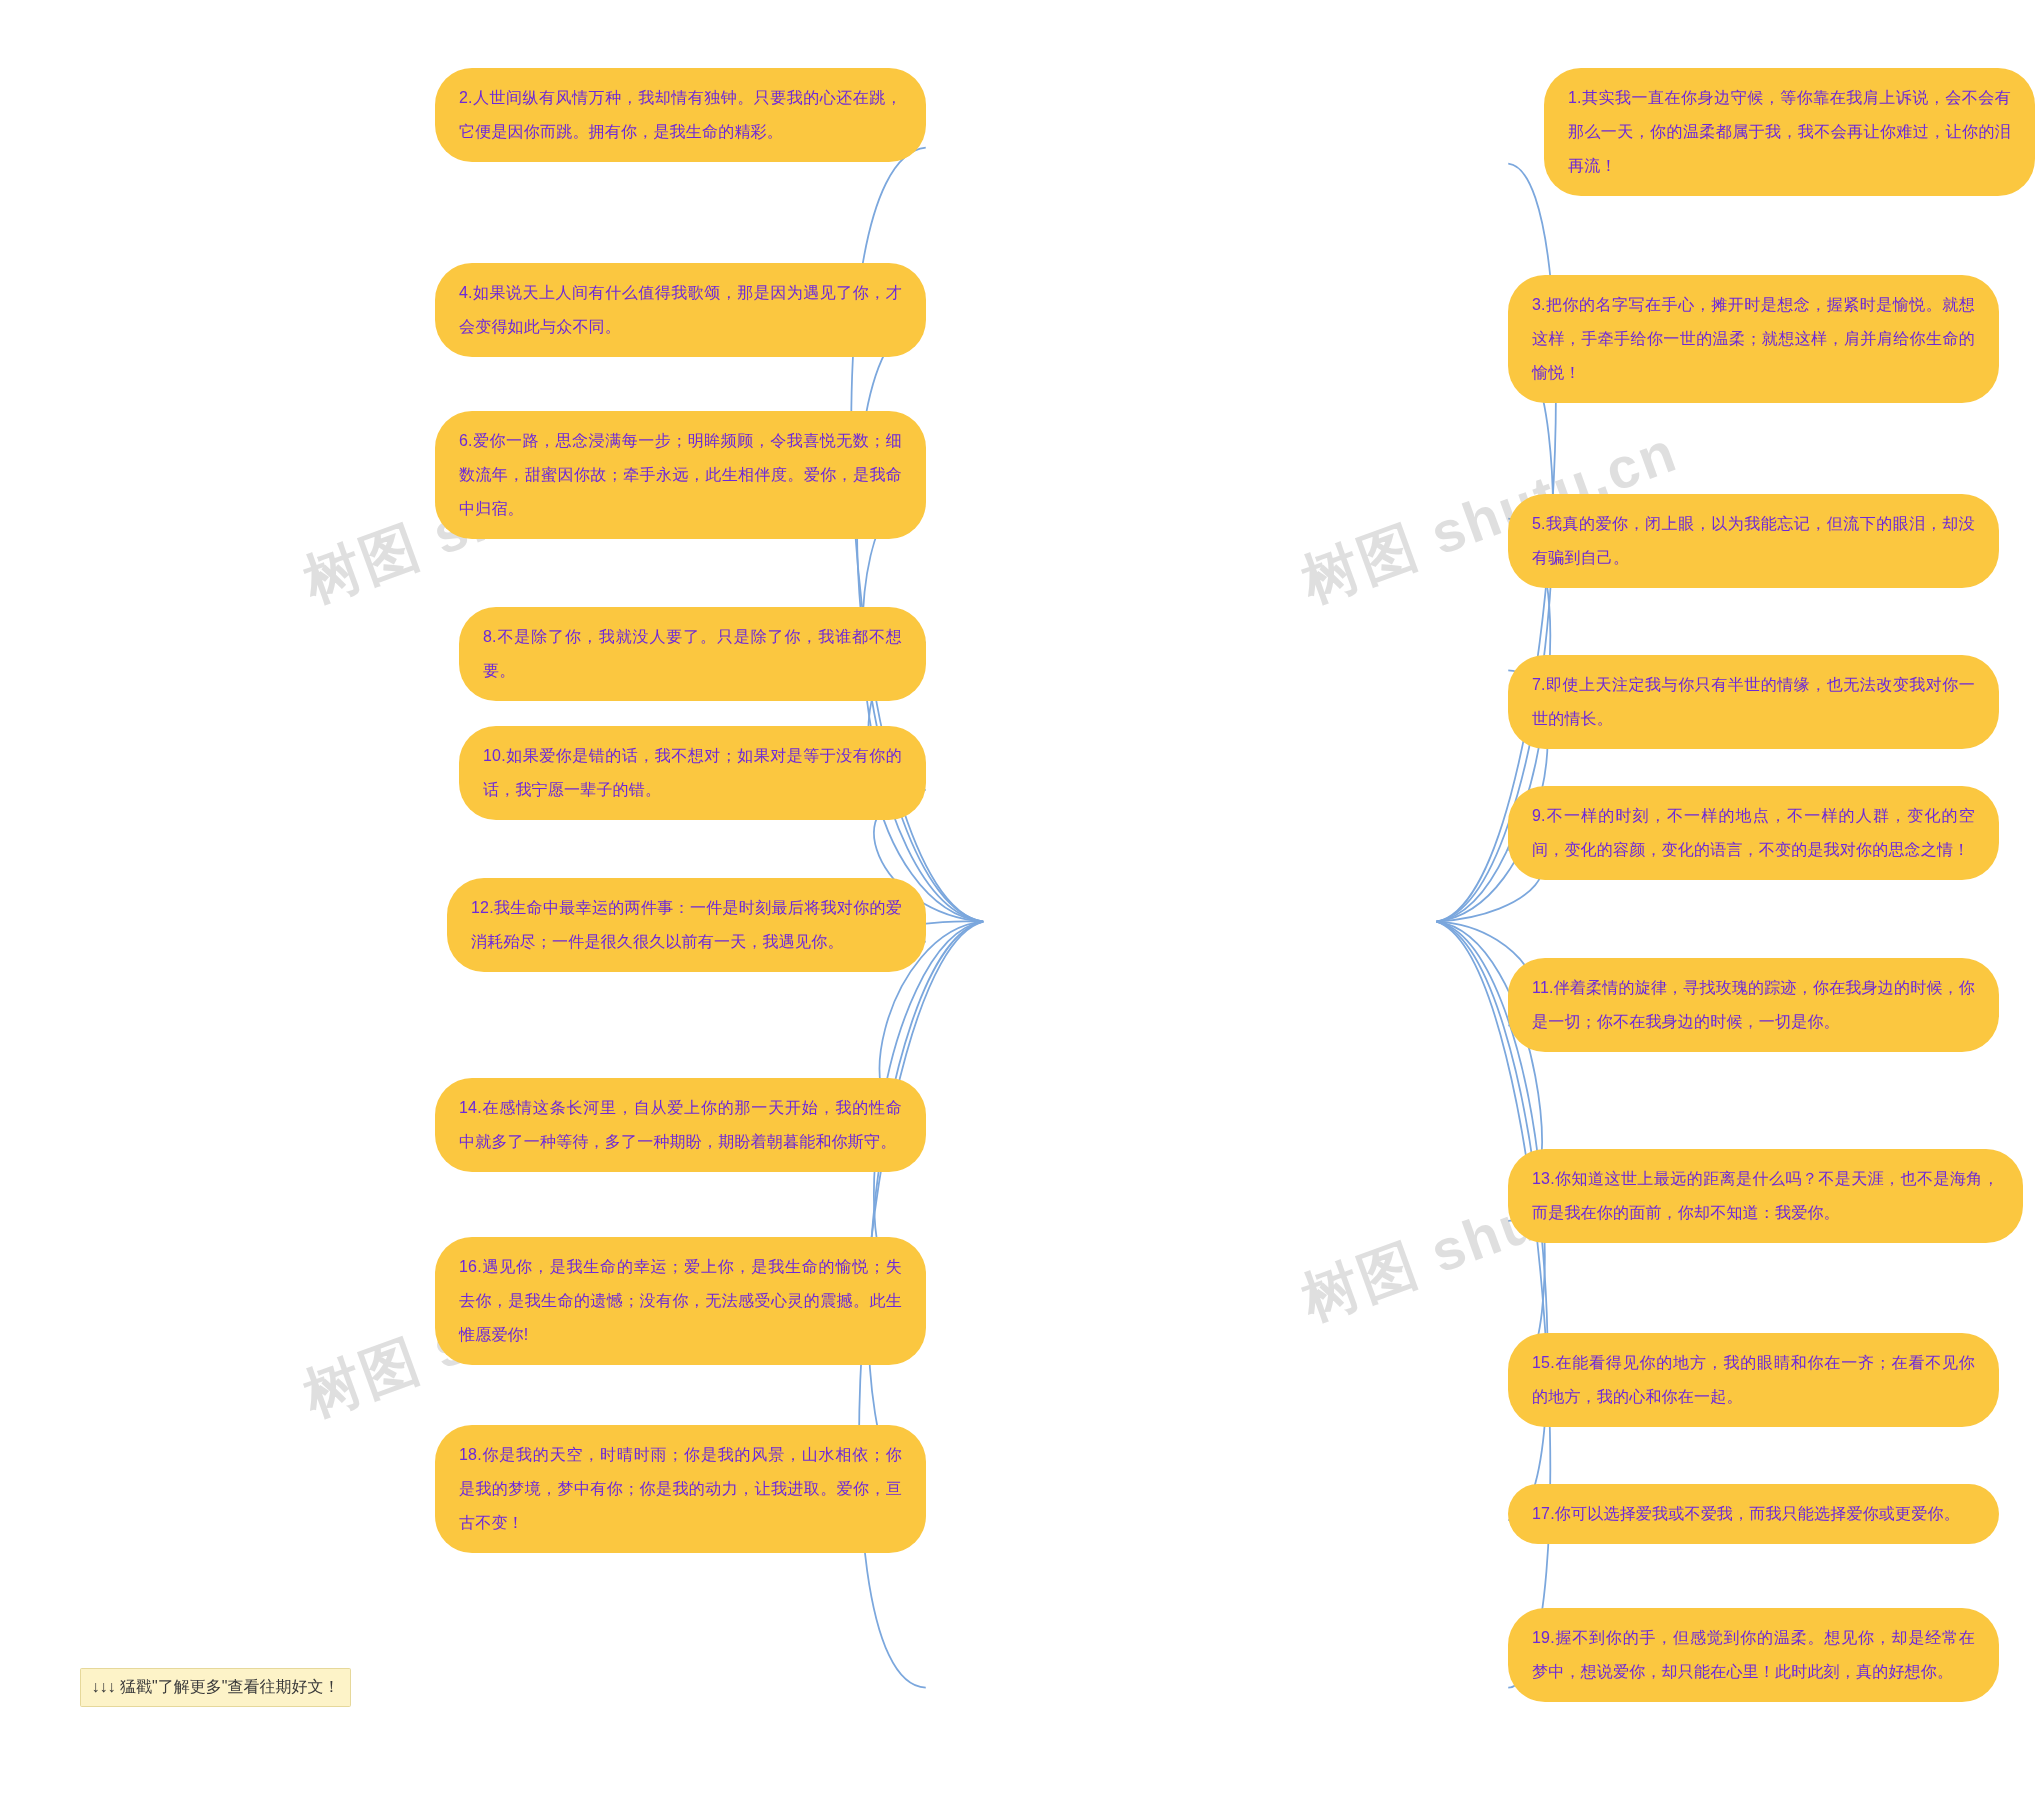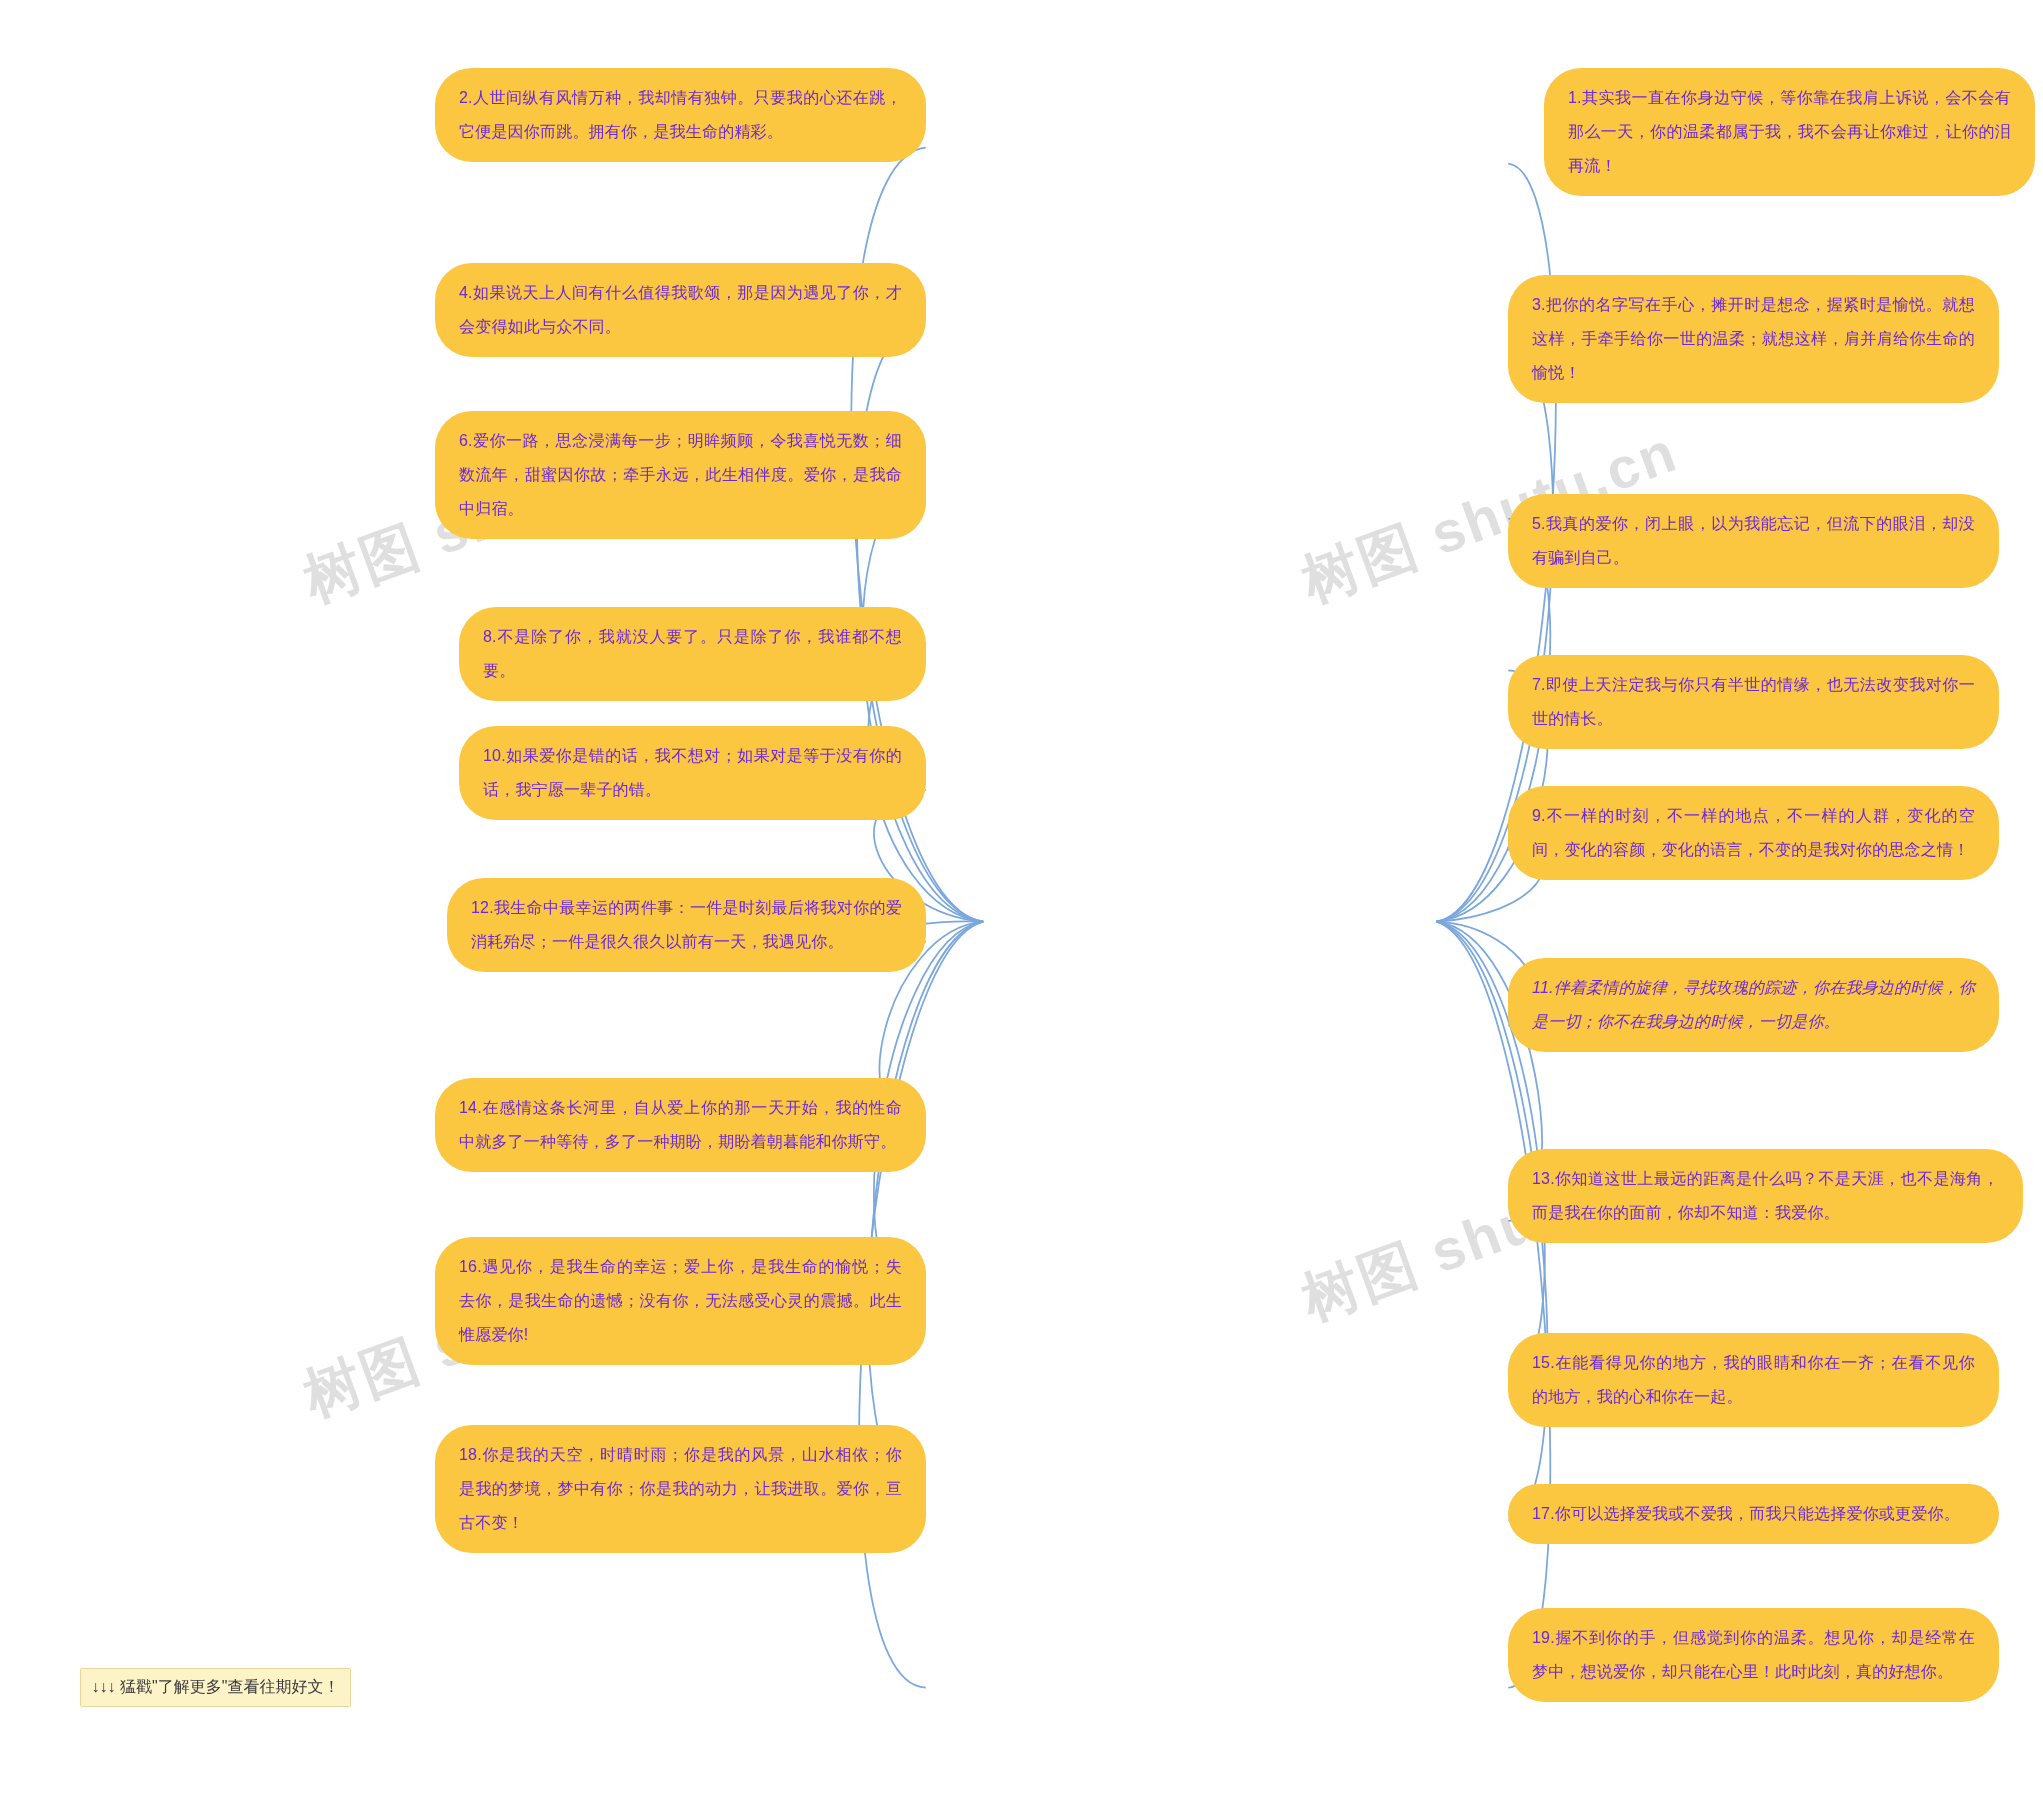--- a/index.html
+++ b/index.html
@@ -128,21 +128,21 @@
   <div class="node left" style="left:447px;  top:878px; width:479px;">12.我生命中最幸运的两件事：一件是时刻最后将我对你的爱消耗殆尽；一件是很久很久以前有一天，我遇见你。</div>
   <div class="node left" style="left:435px;  top:1078px; width:491px;">14.在感情这条长河里，自从爱上你的那一天开始，我的性命中就多了一种等待，多了一种期盼，期盼着朝暮能和你斯守。</div>
   <div class="node left" style="left:435px;  top:1237px; width:491px;">16.遇见你，是我生命的幸运；爱上你，是我生命的愉悦；失去你，是我生命的遗憾；没有你，无法感受心灵的震撼。此生惟愿爱你!</div>
   <div class="node left" style="left:435px;  top:1425px; width:491px;">18.你是我的天空，时晴时雨；你是我的风景，山水相依；你是我的梦境，梦中有你；你是我的动力，让我进取。爱你，亘古不变！</div>
 
   <div class="node right" style="left:1508px; top:68px;   width:491px;margin-left:36px;">1.其实我一直在你身边守候，等你靠在我肩上诉说，会不会有那么一天，你的温柔都属于我，我不会再让你难过，让你的泪再流！</div>
   <div class="node right" style="left:1508px; top:275px;  width:491px;">3.把你的名字写在手心，摊开时是想念，握紧时是愉悦。就想这样，手牵手给你一世的温柔；就想这样，肩并肩给你生命的愉悦！</div>
   <div class="node right" style="left:1508px; top:463px;  width:491px;margin-top:31px;">5.我真的爱你，闭上眼，以为我能忘记，但流下的眼泪，却没有骗到自己。</div>
   <div class="node right" style="left:1508px; top:615px;  width:491px;margin-top:40px;">7.即使上天注定我与你只有半世的情缘，也无法改变我对你一世的情长。</div>
   <div class="node right" style="left:1508px; top:786px;  width:491px;">9.不一样的时刻，不一样的地点，不一样的人群，变化的空间，变化的容颜，变化的语言，不变的是我对你的思念之情！</div>
-  <div class="node right" style="left:1508px; top:958px; width:491px;font-style:italic;">11.伴着柔情的旋律，寻找玫瑰的踪迹，你在我身边的时候，你是一切；你不在我身边的时候，一切是你。</div>
+  <div class="node right" style="left:1508px; top:958px; width:491px;">11.伴着柔情的旋律，寻找玫瑰的踪迹，你在我身边的时候，你是一切；你不在我身边的时候，一切是你。</div>
   <div class="node right" style="left:1508px; top:1149px; width:515px;">13.你知道这世上最远的距离是什么吗？不是天涯，也不是海角，而是我在你的面前，你却不知道：我爱你。</div>
   <div class="node right" style="left:1508px; top:1333px; width:491px;">15.在能看得见你的地方，我的眼睛和你在一齐；在看不见你的地方，我的心和你在一起。</div>
   <div class="node right" style="left:1508px; top:1484px; width:491px;">17.你可以选择爱我或不爱我，而我只能选择爱你或更爱你。</div>
   <div class="node right" style="left:1508px; top:1608px; width:491px;">19.握不到你的手，但感觉到你的温柔。想见你，却是经常在梦中，想说爱你，却只能在心里！此时此刻，真的好想你。</div>
 
   <div class="footnote">↓↓↓ 猛戳"了解更多"查看往期好文！</div>
 
 </div>
 
 

